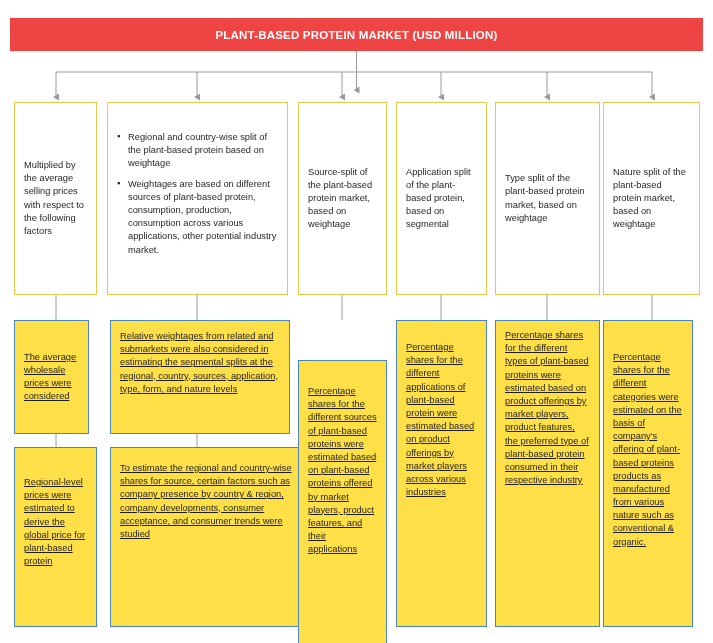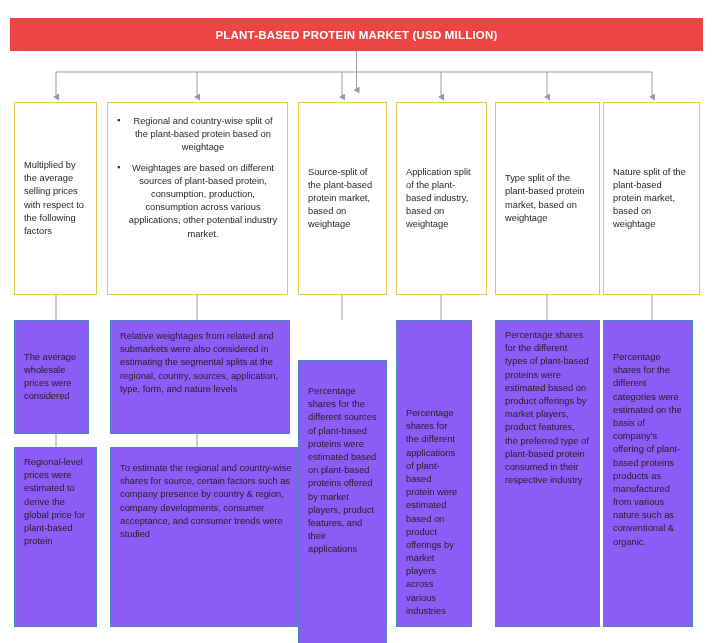--- a/index.html
+++ b/index.html
@@ -59,25 +59,26 @@
     overflow: hidden;
   }
   .box-yellow {
     background: #ffffff;
     border: 1.3px solid #e8c84b;
     padding: 8px 9px;
     display: flex;
     align-items: center;
   }
   .box-blue {
-    background: #8b5cf6;
+    background: #fde047;
     border: 1.2px solid #4a86b8;
     padding: 8px 9px;
     display: flex;
     align-items: flex-start;
+    text-decoration: underline;
   }
   .box-blue.vcenter {
     align-items: center;
   }
   .box-inner {
     width: 100%;
   }
 
   
   ul.bullets {
@@ -135,64 +136,64 @@
     <line x1="652" y1="295" x2="652" y2="320" stroke="#9a9a9a" stroke-width="1"></line>
 
     <line x1="56" y1="434" x2="56" y2="447" stroke="#9a9a9a" stroke-width="1"></line>
     <line x1="197" y1="434" x2="197" y2="447" stroke="#9a9a9a" stroke-width="1"></line>
   </svg>
 
   <div class="box box-yellow" style="left:14px; top:102px; width:83px; height:193px;">
     <div class="box-inner">Multiplied by the average selling prices with respect to the following factors</div>
   </div>
 
-  <div class="box box-yellow" style="left:107px; top:102px; width:181px; height:193px; align-items:flex-start; padding-top:12px;text-align:center;">
+  <div class="box box-yellow" style="left:107px; top:102px; width:181px; height:193px; align-items:flex-start; padding-top:28px;">
     <ul class="bullets">
       <li>Regional and country-wise split of the plant-based protein based on weightage</li>
       <li>Weightages are based on different sources of plant-based protein, consumption, production, consumption across various applications, other potential industry market.</li>
     </ul>
   </div>
 
   <div class="box box-yellow" style="left:298px; top:102px; width:89px; height:193px;">
     <div class="box-inner">Source-split of the plant-based protein market, based on weightage</div>
   </div>
 
   <div class="box box-yellow" style="left:396px; top:102px; width:91px; height:193px;">
-    <div class="box-inner">Application split of the plant-based industry, based on weightage</div>
+    <div class="box-inner">Application split of the plant-based protein, based on segmental</div>
   </div>
 
   <div class="box box-yellow" style="left:495px; top:102px; width:105px; height:193px;">
     <div class="box-inner">Type split of the plant-based protein market, based on weightage</div>
   </div>
 
   <div class="box box-yellow" style="left:603px; top:102px; width:97px; height:193px;">
     <div class="box-inner">Nature split of the plant-based protein market, based on weightage</div>
   </div>
 
   <div class="box box-blue vcenter" style="left:14px; top:320px; width:75px; height:114px;">
     <div class="box-inner">The average wholesale prices were considered</div>
   </div>
 
   <div class="box box-blue" style="left:110px; top:320px; width:180px; height:114px; padding-top:9px;">
     <div class="box-inner">Relative weightages from related and submarkets were also considered in estimating the segmental splits at the regional, country, sources, application, type, form, and nature levels</div>
   </div>
 
-  <div class="box box-blue" style="left:14px; top:447px; width:83px; height:180px; padding-top:8px;">
+  <div class="box box-blue" style="left:14px; top:447px; width:83px; height:180px; padding-top:28px;">
     <div class="box-inner">Regional-level prices were estimated to derive the global price for plant-based protein</div>
   </div>
 
   <div class="box box-blue" style="left:110px; top:447px; width:196px; height:180px; padding-top:14px;">
     <div class="box-inner">To estimate the regional and country-wise shares for source, certain factors such as company presence by country &amp;  region, company developments, consumer acceptance, and consumer trends were studied</div>
   </div>
 
   <div class="box box-blue" style="left:298px; top:320px; width:89px; height:307px; padding-top:24px;margin-top:40px;">
     <div class="box-inner">Percentage shares for the different sources of plant-based proteins were estimated based on plant-based proteins offered by market players, product features, and their applications</div>
   </div>
 
-  <div class="box box-blue" style="left:396px; top:320px; width:76px; height:307px; padding-top:20px;align-items:flex-end;">
+  <div class="box box-blue" style="left:396px; top:320px; width:91px; height:307px; padding-top:20px;">
     <div class="box-inner">Percentage shares for the different applications of plant-based protein were estimated based on product offerings by market players across various industries</div>
   </div>
 
   <div class="box box-blue" style="left:495px; top:320px; width:105px; height:307px; ">
     <div class="box-inner">Percentage shares for the different types of plant-based proteins were estimated based on product offerings by market players, product features, the preferred type of plant-based protein consumed in their respective industry</div>
   </div>
 
   <div class="box box-blue" style="left:603px; top:320px; width:90px; height:307px; padding-top:30px;">
     <div class="box-inner">Percentage shares for the different categories were estimated on the basis of company's offering of plant-based proteins products as manufactured from various nature such as conventional &amp; organic.</div>
   </div>

